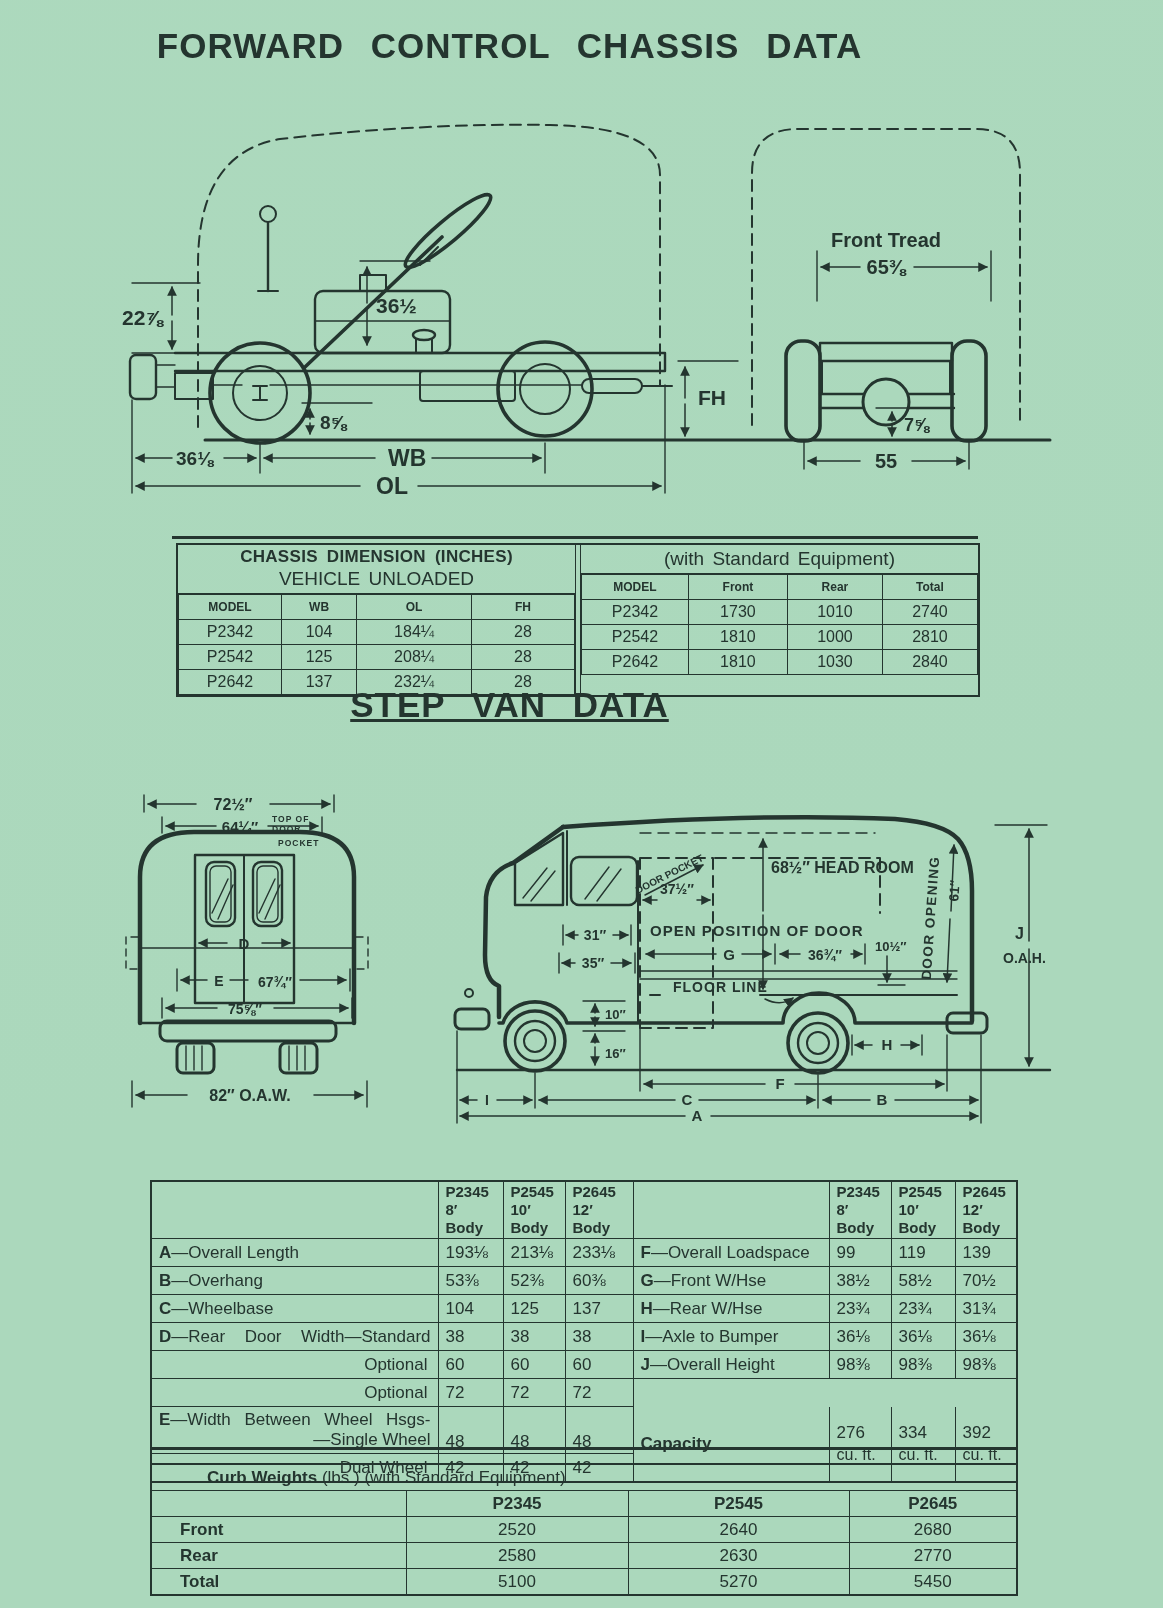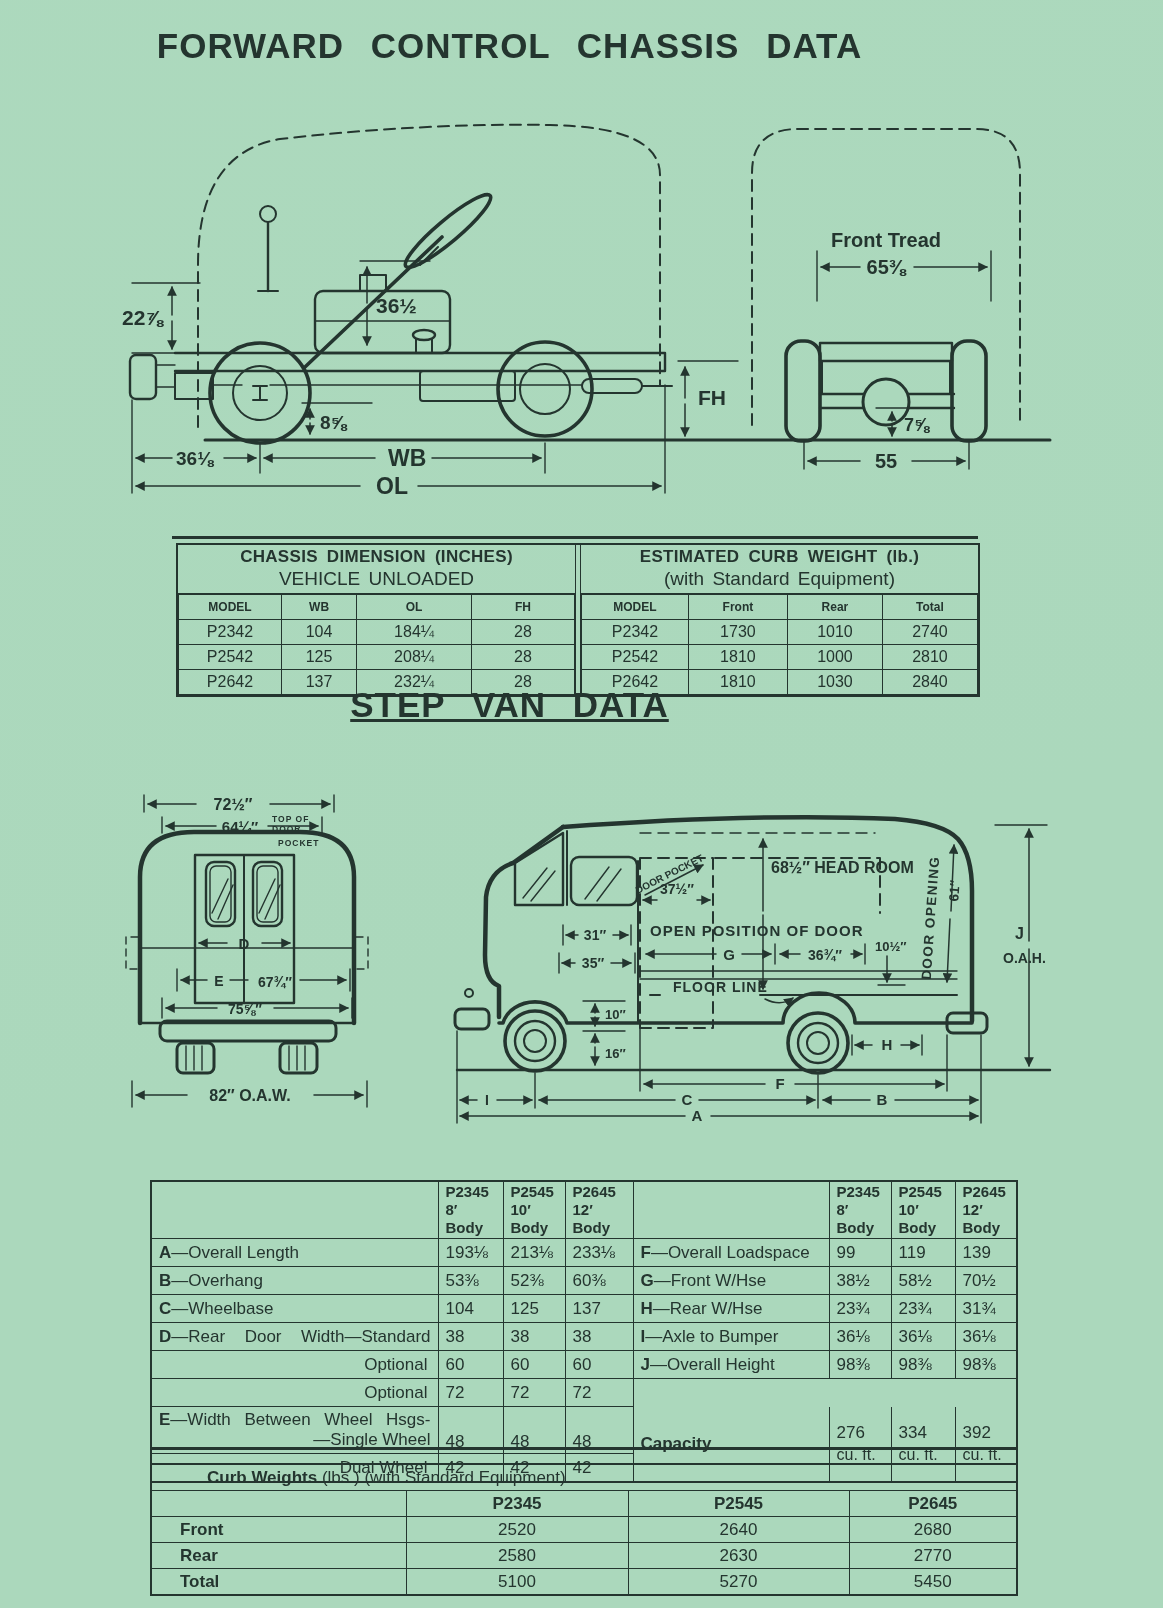--- a/index.html
+++ b/index.html
@@ -222,21 +222,20 @@
         <td>137</td>
         <td>232¼</td>
         <td>28</td>
       </tr>
     </tbody>
       </table>
   </div>
   <div class="divider"></div>
   <div class="half">
     <div class="ttl">
-      <div class="t1">ESTIMATED CURB WEIGHT (lb.)</div>
       <div class="t2">(with Standard Equipment)</div>
     </div>
     <table>
       <colgroup>
           <col style="width:27%">
           <col style="width:25%">
           <col style="width:24%">
           <col style="width:24%">
         </colgroup>
       <tbody>

